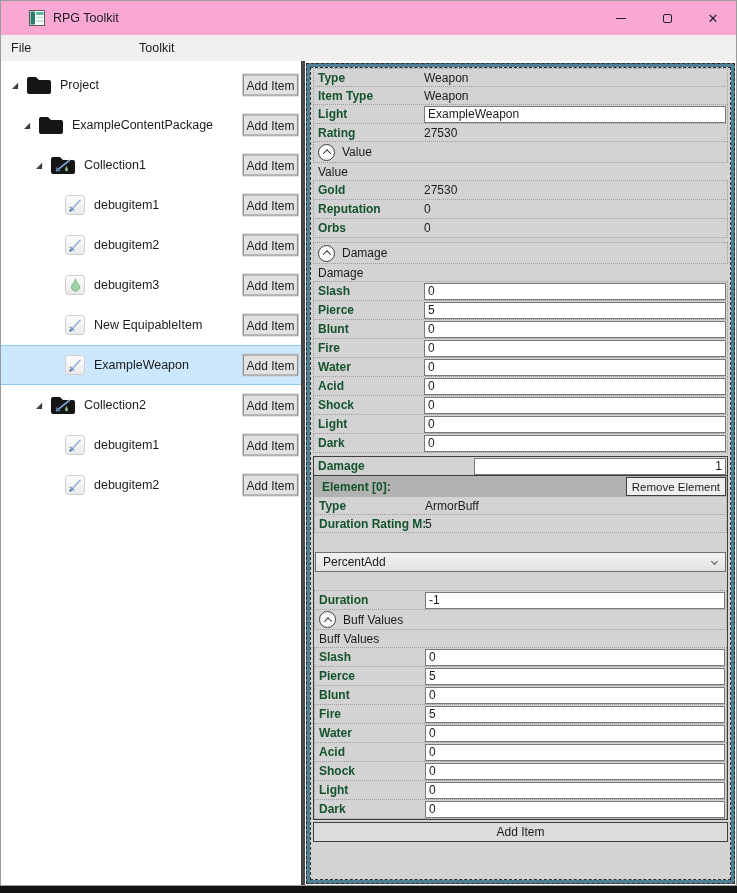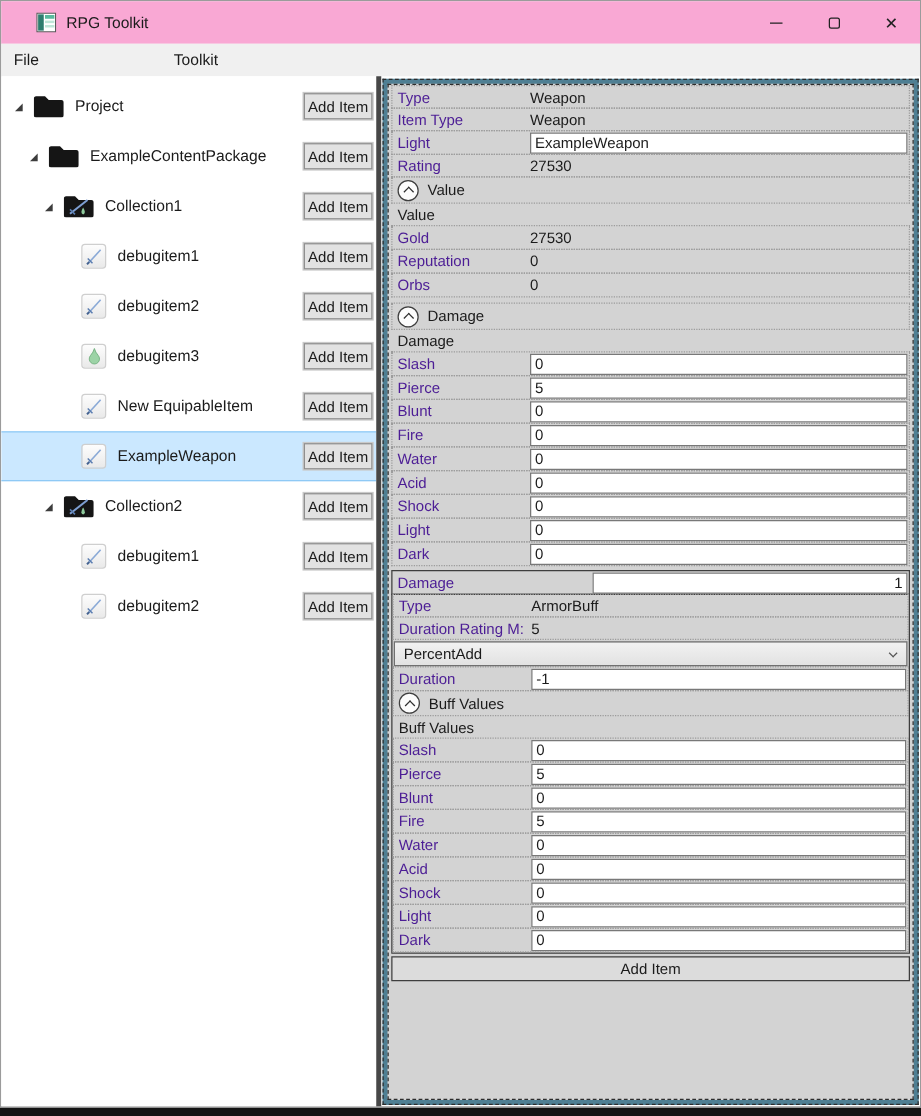--- a/index.html
+++ b/index.html
@@ -47,22 +47,22 @@
                   background: #e2e2e2; border: 1px solid #8f8f8f; box-shadow: 0 0 0 1px #c9c9c9; }
 
   
   .props-outer { position: absolute; left: 305px; top: 2px; right: 1px; bottom: 1px;
                  background: #4f7f93; border: 1px dashed #2c2c2c; padding: 3px; }
   .props-inner { height: 100%; border: 1px dashed #2c2c2c; background: #d3d3d3;
                  display: flex; flex-direction: column; overflow: hidden; padding: 1px 2px; }
   .prow { display: flex; align-items: center; border: 1px dotted #9c9c9c; margin-top: -1px;
           flex: 0 0 auto; }
   .h19 { height: 19px; } .h20 { height: 20px; } .h21 { height: 21px; } .h22 { height: 22px; }
-  .plabel { width: 110px; flex: 0 0 auto; font-size: 12px; color: #4c1d95; padding-left: 4px;
-            white-space: nowrap; overflow: hidden; }
+  .plabel { width: 110px; flex: 0 0 auto; font-size: 12px; color: #14532d; padding-left: 4px;
+            white-space: nowrap; overflow: hidden; font-weight: bold; }
   .pvalue { font-size: 12px; color: #1b1b1b; }
   .tinput { flex: 1 1 auto; height: 17px; border: 1px solid #787878; background: #fff;
             font-family: inherit; font-size: 12px; color: #1b1b1b; padding: 0 3px; margin-right: 1px; min-width: 0; }
   .sub-label { height: 18px; display: flex; align-items: center; font-size: 12px; color: #1b1b1b;
                padding-left: 5px; flex: 0 0 auto; }
   .exp-header { display: flex; align-items: center; gap: 7px; padding-left: 4px;
                 border: 1px dotted #9c9c9c; margin-top: -1px; flex: 0 0 auto; }
   .exp-header .hdr-text { font-size: 12px; color: #1b1b1b; }
   .exp-circle { width: 17px; height: 17px; border: 1px solid #3f3f3f; border-radius: 50%;
                 background: #fcfcfc; display: flex; align-items: center; justify-content: center; flex: 0 0 auto; }
@@ -73,21 +73,21 @@
 
   .count-row { border: 1px solid #3e3e3e; margin-top: 0; }
   .count-row .plabel { width: 160px; }
   .count-input { text-align: right; }
   .element-group { border: 1px solid #3e3e3e; margin-top: -1px; display: flex; flex-direction: column; flex: 0 0 auto; }
   .element-header { height: 21px; background: #b2b2b2; display: flex; align-items: center;
                     padding-left: 4px; position: relative; flex: 0 0 auto; }
   .element-header .plabel { width: auto; }
   .remove-btn { position: absolute; right: 1px; top: 1px; height: 19px; font-family: inherit;
                 font-size: 11.5px; color: #1b1b1b; background: #efefef; border: 1px solid #3e3e3e; padding: 0 5px; }
-  .combo { height: 20px; margin: 1px 1px; border: 1px solid #707070;
+  .combo { height: 20px; margin: 19px 1px; border: 1px solid #707070;
            background: linear-gradient(180deg, #f2f2f2, #e2e2e2); display: flex; align-items: center;
            padding: 0 7px; position: relative; flex: 0 0 auto; }
   .combo-text { font-size: 12px; color: #1b1b1b; }
   .combo-chev { position: absolute; right: 8px; top: 6px; width: 5px; height: 5px;
                 border-left: 1.2px solid #555; border-top: 1.2px solid #555; transform: rotate(225deg); }
   .bottom-add-btn { height: 20px; margin-top: 2px; font-family: inherit; font-size: 12px; color: #1b1b1b;
                     background: #dcdcdc; border: 1px solid #3e3e3e; width: 100%; flex: 0 0 auto; }
 </style>
 </head>
 <body>
@@ -348,20 +348,24 @@
             </div>
 
           <div class="gap3"></div>
 
           <div class="prow h20 count-row">
             <span class="plabel">Damage</span>
             <input class="tinput count-input" value="1" style="">
           </div>
 
           <div class="element-group">
+            <div class="element-header">
+              <span class="plabel">Element [0]:</span>
+              <button class="remove-btn">Remove Element</button>
+            </div>
             <div class="prow h19">
               <span class="plabel">Type</span>
               <span class="pvalue">ArmorBuff</span>
             </div>
             <div class="prow h19">
               <span class="plabel">Duration Rating M:</span>
               <span class="pvalue">5</span>
             </div>
             <div class="combo">
               <span class="combo-text">PercentAdd</span>

